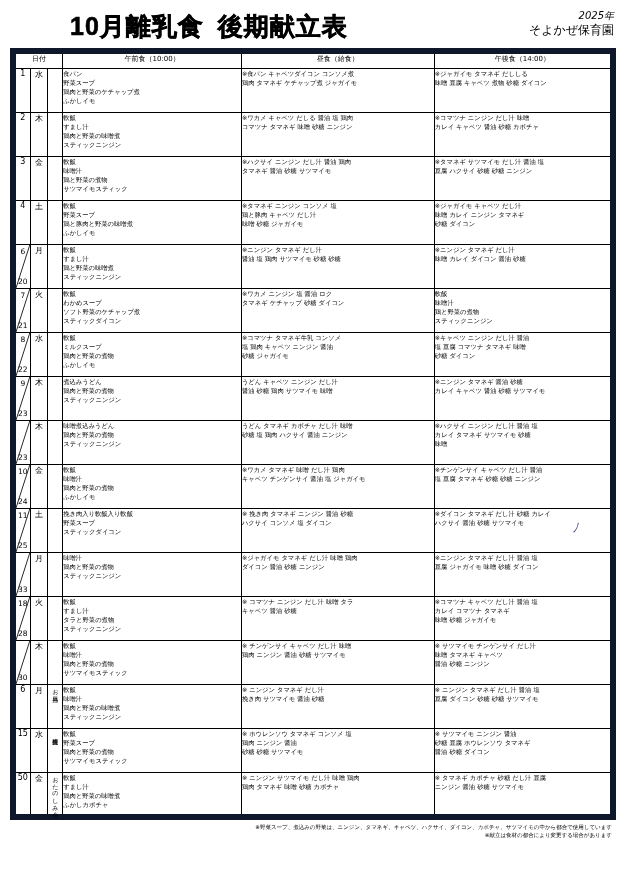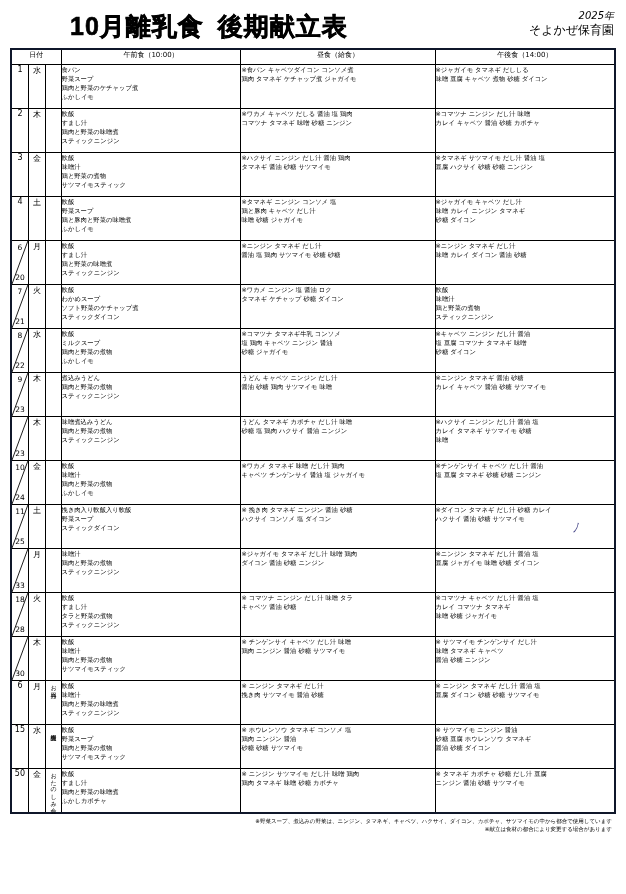--- a/index.html
+++ b/index.html
@@ -22,21 +22,21 @@
   .title .sp{display:inline-block;width:14px;}
   .hdr-right{
     position:absolute;right:2px;top:2px;text-align:right;line-height:1.25;
   }
   .hdr-right .yr{font-size:10px;font-style:italic;}
   .hdr-right .org{font-size:12px;}
 
   
   table.menu{
     border-collapse:collapse;width:100%;table-layout:fixed;
-    border:2px solid #0f172a;
+    border:6px solid #0f172a;
   }
   table.menu th,table.menu td{
     border:1px solid #000;vertical-align:top;padding:0;
   }
   thead th{
     font-size:7px;font-weight:normal;text-align:center;height:14px;
     vertical-align:middle;
   }
   .c-date{width:17px;}
   .c-day{width:17px;}

